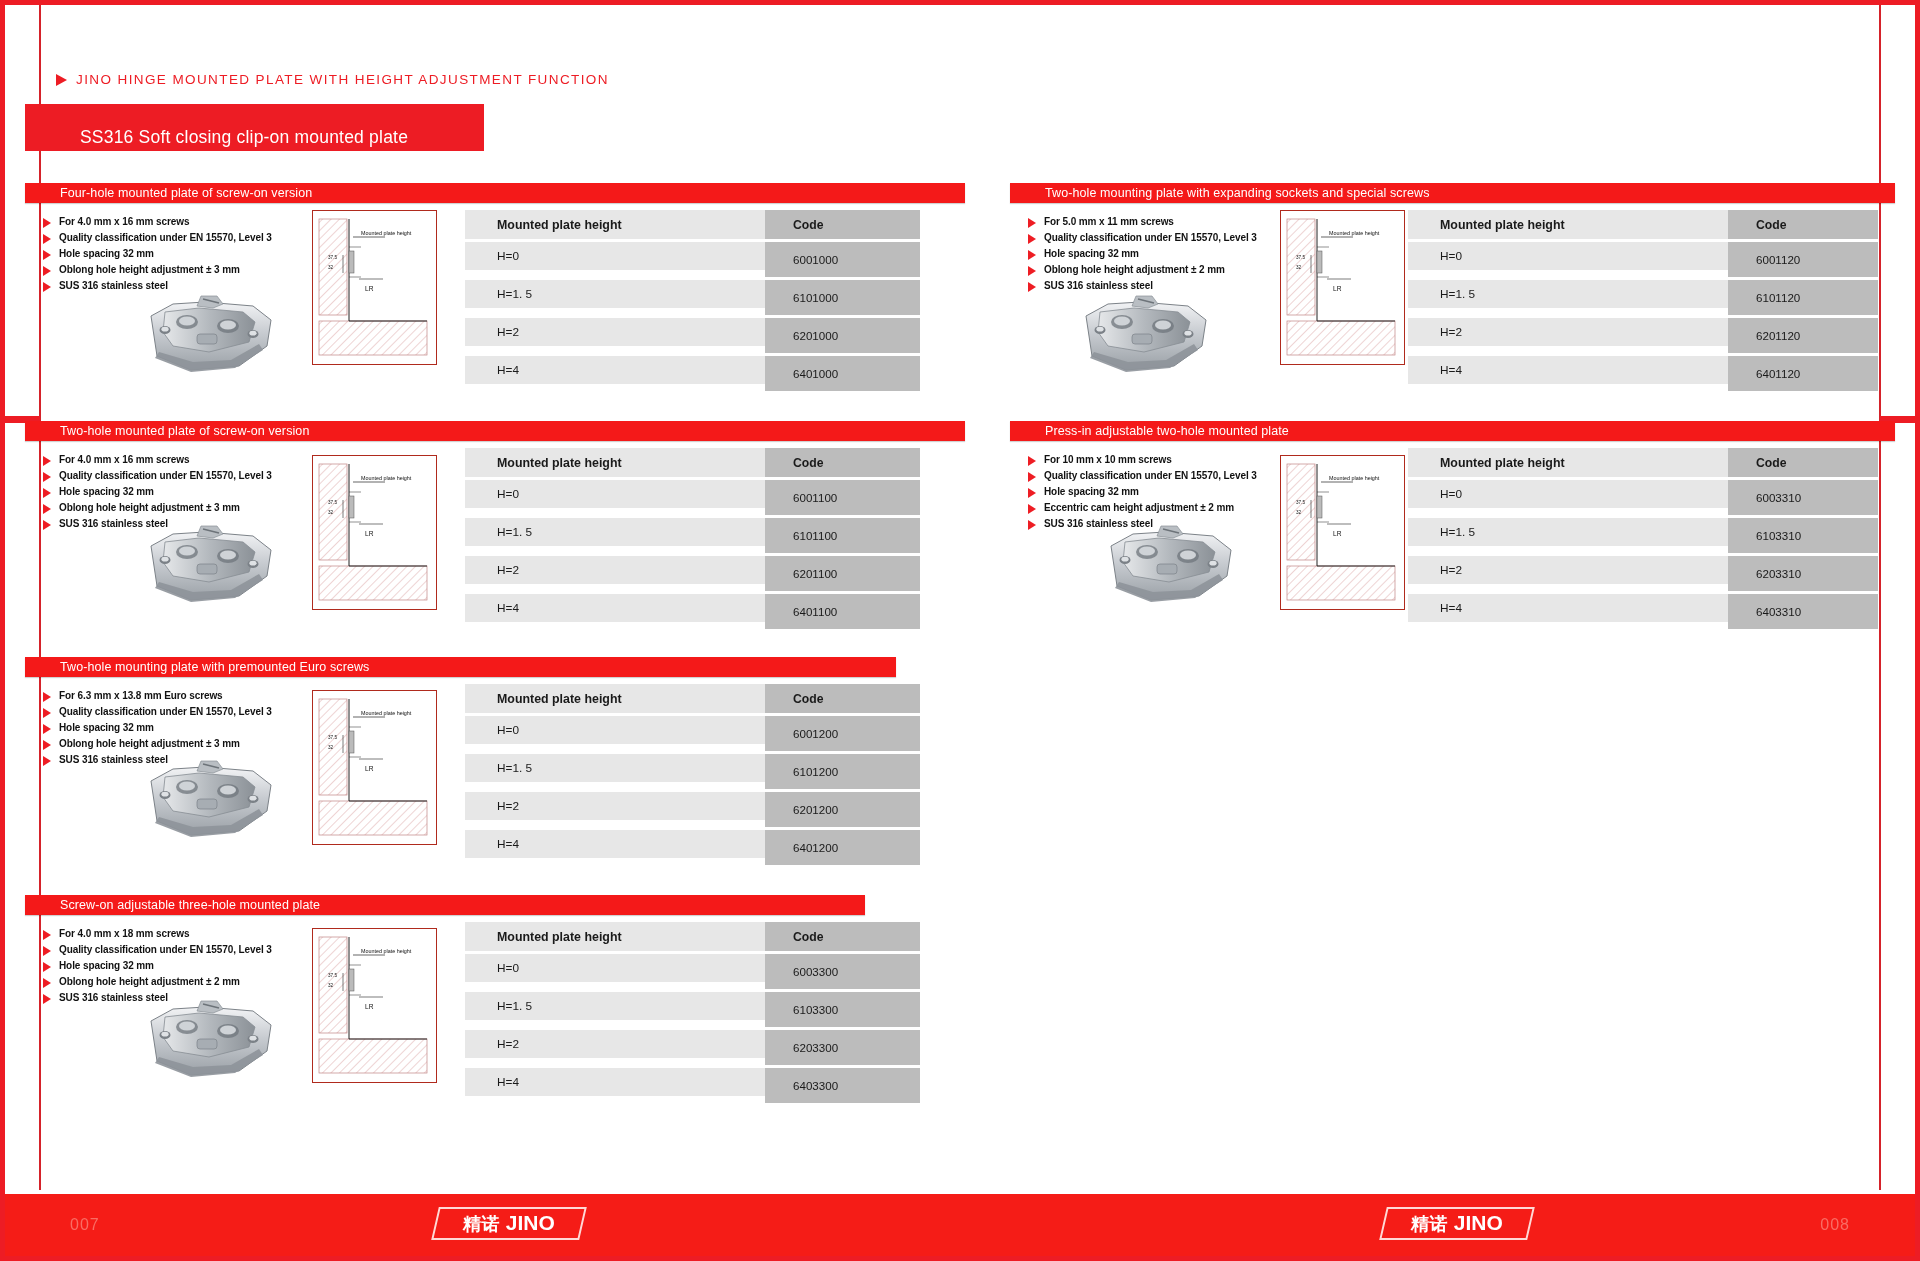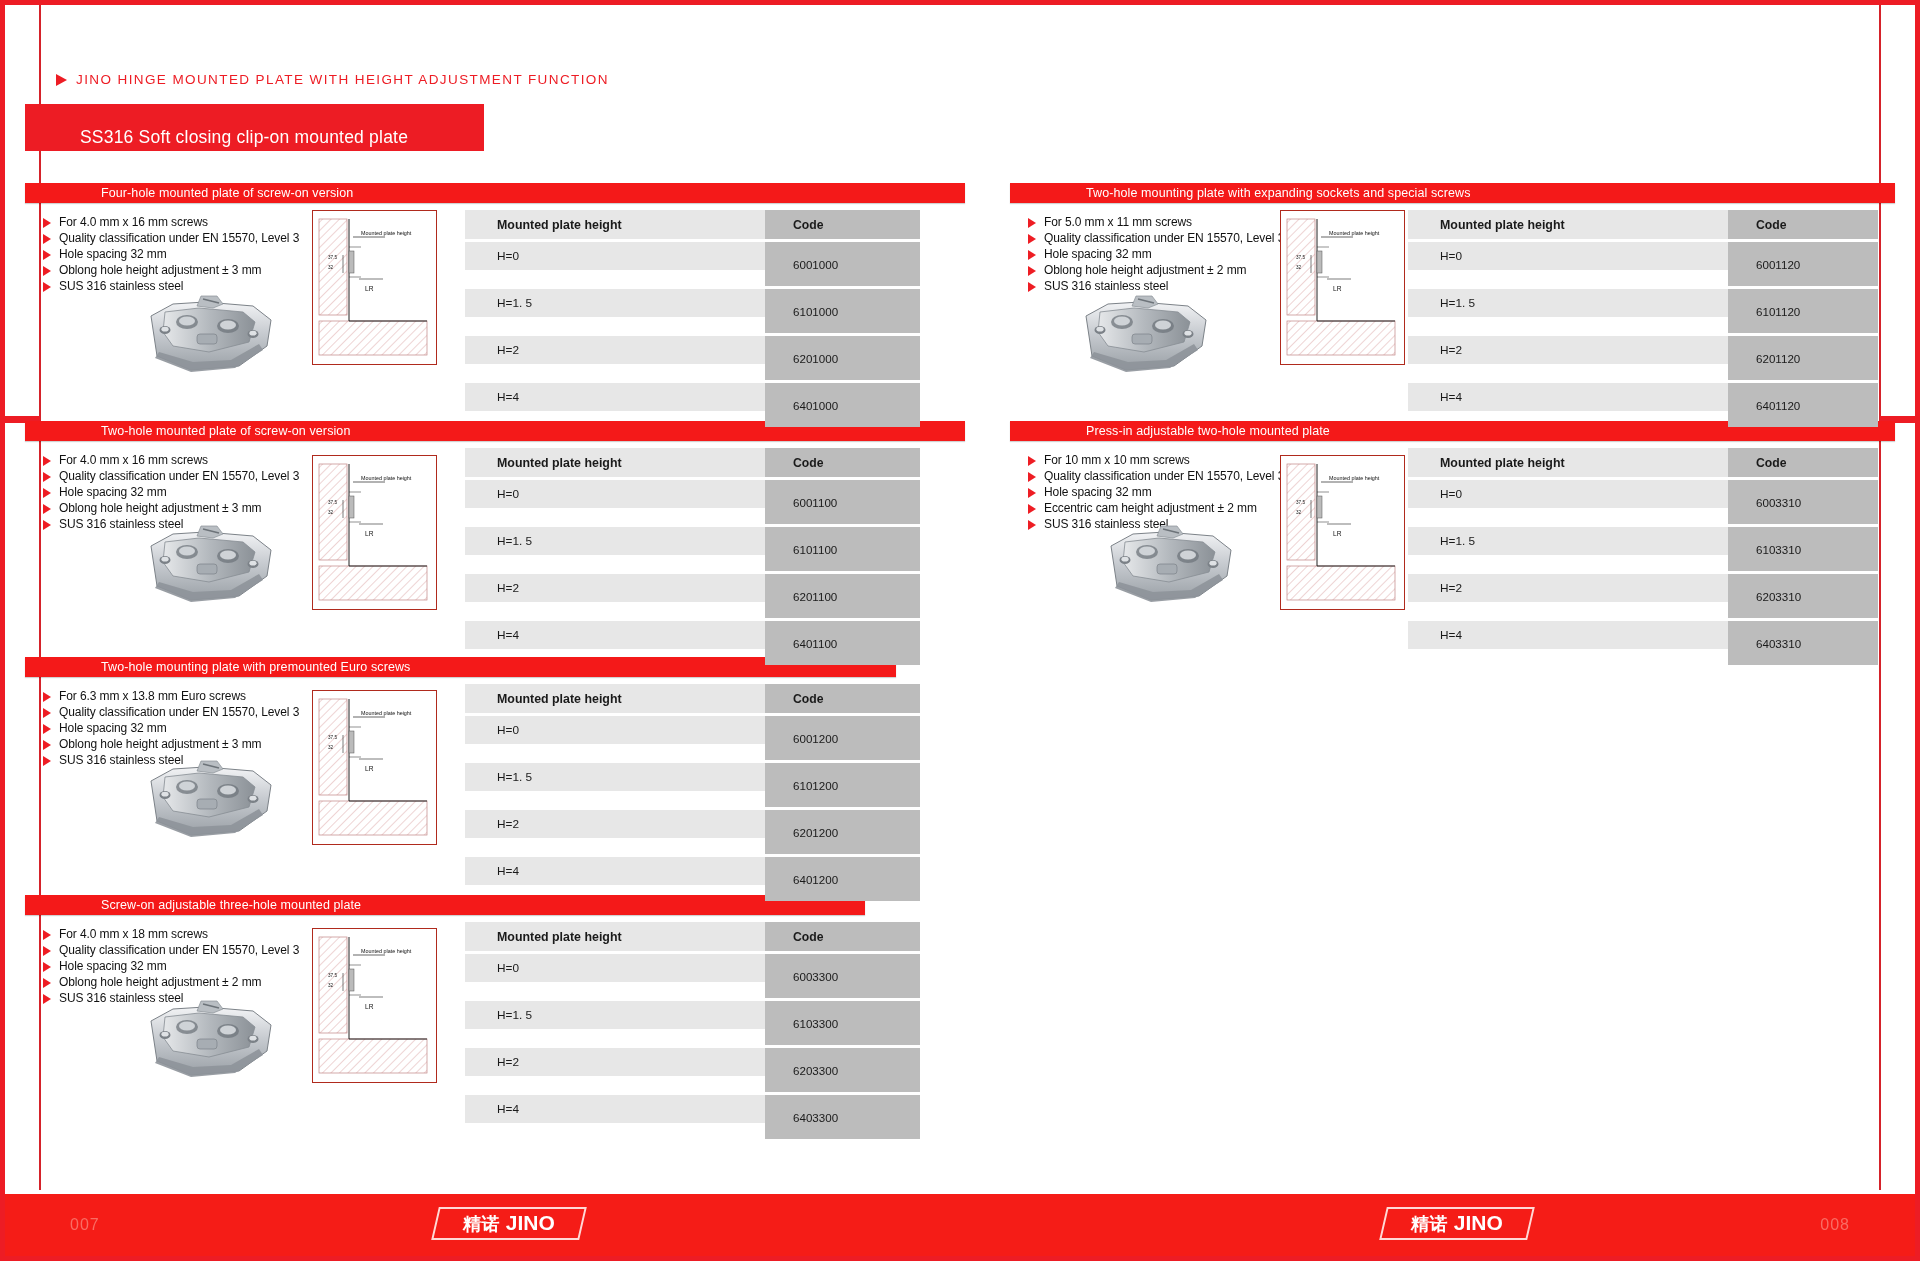--- a/index.html
+++ b/index.html
@@ -45,40 +45,39 @@
     color: #ffffff; font-size: 17.5px; padding-left: 55px;
     letter-spacing: 0.2px; white-space: nowrap; margin-top: 20px;
   }
 
   
   .section { position: absolute; }
   .sec-header {
     height: 20px; background: #f41919;
     display: flex; align-items: center;
     box-shadow: 0 1px 1px rgba(0,0,0,0.18);
-    padding-left: 41px;
   }
   .sec-header-text {
     color: #ffffff; font-size: 12.5px; padding-left: 35px;
     white-space: nowrap; letter-spacing: 0.1px;
   }
   .sec-body { position: relative; }
 
   
   .bullets { position: absolute; left: 18px; top: 12px; width: 270px; }
   .bullet-row { display: flex; align-items: flex-start; gap: 8px; margin-bottom: 1.5px; }
   .bullet-tri {
     flex: 0 0 auto; margin-top: 3px;
     width: 0; height: 0;
     border-left: 8px solid #ee1d24;
     border-top: 5px solid transparent;
     border-bottom: 5px solid transparent;
   }
   .bullet-text {
-    font-size: 12px; color: #111111; font-weight: normal;
+    font-size: 10px; color: #111111; font-weight: bold;
     line-height: 14.6px; white-space: nowrap;
     letter-spacing: -0.1px;
   }
 
   
   .photo { position: absolute; }
   .photo svg { display: block; }
 
   
   .draw-box {
@@ -89,21 +88,21 @@
   
   .spec-table { position: absolute; }
   .spec-row { display: flex; margin-bottom: 3px; }
   .cell-h {
     background: #e7e7e7; display: flex; align-items: center;
     height: 28px; padding-left: 32px;
     font-size: 11.8px; color: #1a1a1a;
   }
   .cell-c {
     background: #bcbcbc; display: flex; align-items: center;
-    height: 44px; padding-left: 28px;
+    height: 35px; padding-left: 28px;
     font-size: 11.6px; color: #1a1a1a;
   }
   .spec-row.head .cell-h,
   .spec-row.head .cell-c { font-weight: bold; height: 29px; }
   .spec-row.head .cell-h { font-size: 12.4px; }
   .spec-row.head .cell-c { font-size: 12.2px; }
 
   
   .footer-bar {
     position: absolute; left: 5px; bottom: 5px;

